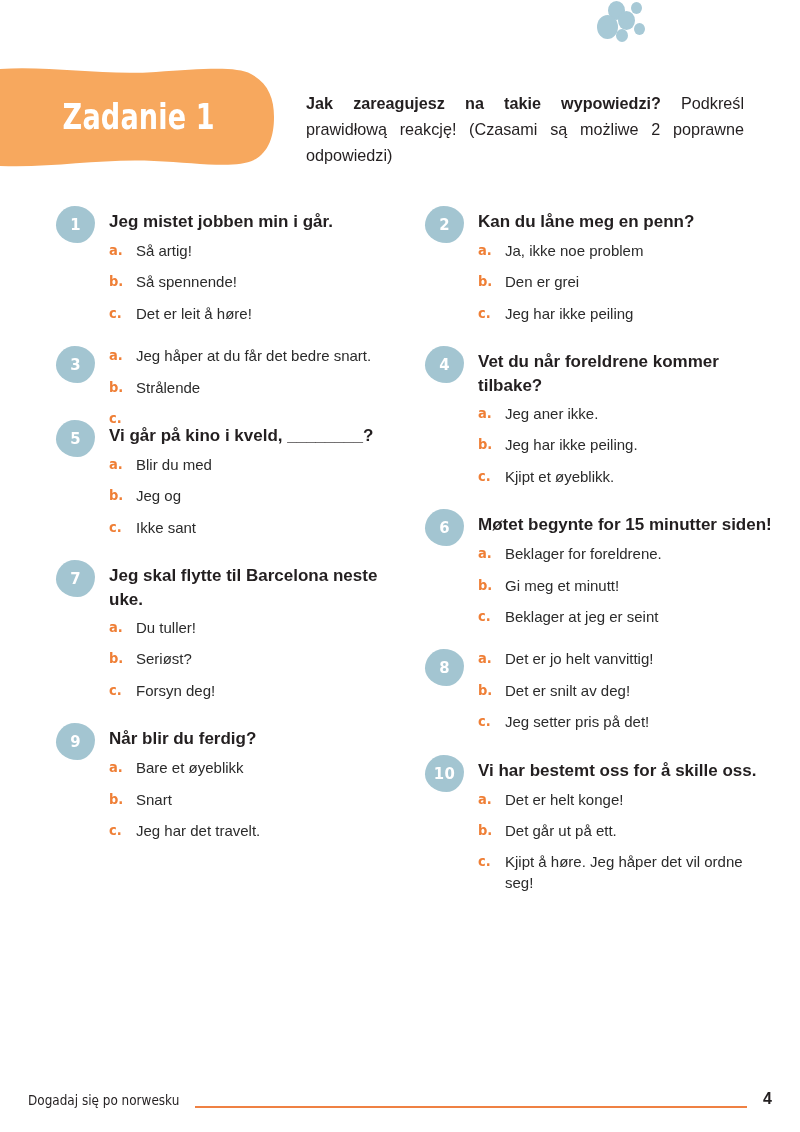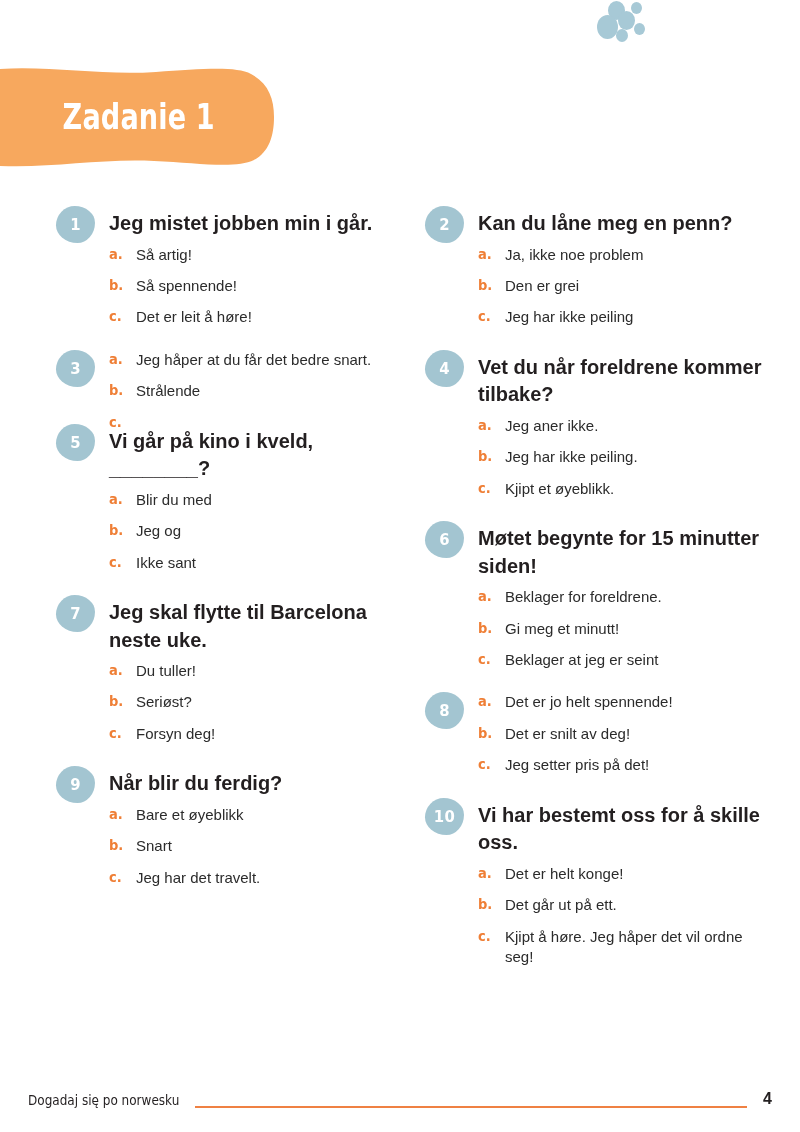--- a/index.html
+++ b/index.html
@@ -118,21 +118,21 @@
     display: flex;
     align-items: center;
     justify-content: center;
     background: #a3c5d1;
     border-radius: 48% 52% 45% 55% / 52% 45% 55% 48%;
     letter-spacing: 0.3px;
   }
 
   .q-text {
     margin-left: 53px;
-    font-size: 20px;
+    font-size: 17px;
     font-weight: bold;
     line-height: 1.38;
     color: #231f20;
     padding-top: 4px;
     min-height: 28px;
   }
 
   .answers {
     margin-left: 53px;
     margin-top: 7px;
@@ -203,20 +203,21 @@
 
   <div class="header">
     <div class="banner">
       <svg viewBox="0 0 290 110" preserveAspectRatio="none" aria-hidden="true">
         <path d="M0,8 C60,2 110,14 170,10 C215,7 250,4 265,12 C282,21 288,36 288,55
                  C288,74 283,90 268,98 C250,107 212,101 168,99
                  C112,96 58,108 0,103 Z" fill="#f7a85e"></path>
       </svg>
       <div class="banner-label">Zadanie 1</div>
     </div>
+    <p class="instruction"><span class="lead">Jak zareagujesz na takie wypowiedzi?</span><span> Podkreśl prawidłową reakcję! (Czasami są możliwe 2 poprawne odpowiedzi)</span></p>
   </div>
 
   <div class="columns">
     <div class="col col-left" id="col-left">
         <div class="q-block">
           <div class="badge">1</div>
           <div class="q-text">Jeg mistet jobben min i går.</div>
           <ul class="answers">
             <li class="ans"><span class="letter">a.</span><span>Så artig!</span></li>
             <li class="ans"><span class="letter">b.</span><span>Så spennende!</span></li>
@@ -283,21 +284,21 @@
           <div class="q-text">Møtet begynte for 15 minutter siden!</div>
           <ul class="answers">
             <li class="ans"><span class="letter">a.</span><span>Beklager for foreldrene.</span></li>
             <li class="ans"><span class="letter">b.</span><span>Gi meg et minutt!</span></li>
             <li class="ans"><span class="letter">c.</span><span>Beklager at jeg er seint</span></li>
           </ul>
         </div>
         <div class="q-block">
           <div class="badge">8</div>
           <ul class="answers">
-            <li class="ans"><span class="letter">a.</span><span>Det er jo helt spennende!</span></li>
+            <li class="ans"><span class="letter">a.</span><span>Det er jo helt vanvittig!</span></li>
             <li class="ans"><span class="letter">b.</span><span>Det er snilt av deg!</span></li>
             <li class="ans"><span class="letter">c.</span><span>Jeg setter pris på det!</span></li>
           </ul>
         </div>
         <div class="q-block">
           <div class="badge">10</div>
           <div class="q-text">Vi har bestemt oss for å skille oss.</div>
           <ul class="answers">
             <li class="ans"><span class="letter">a.</span><span>Det er helt konge!</span></li>
             <li class="ans"><span class="letter">b.</span><span>Det går ut på ett.</span></li>

